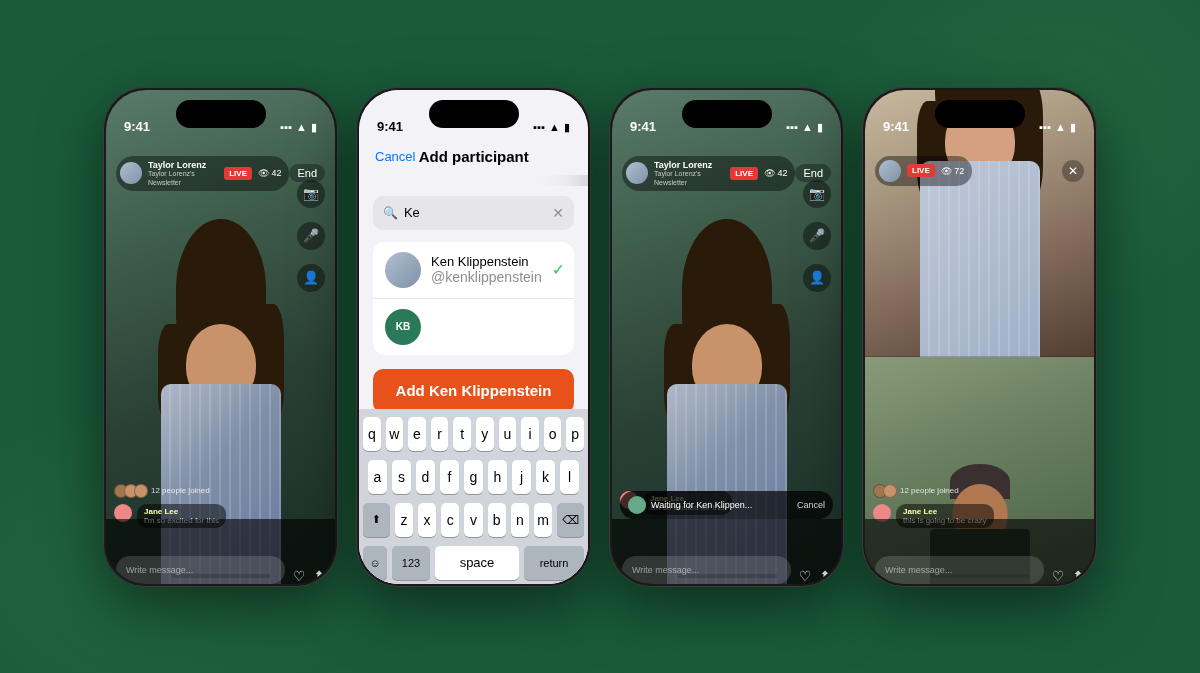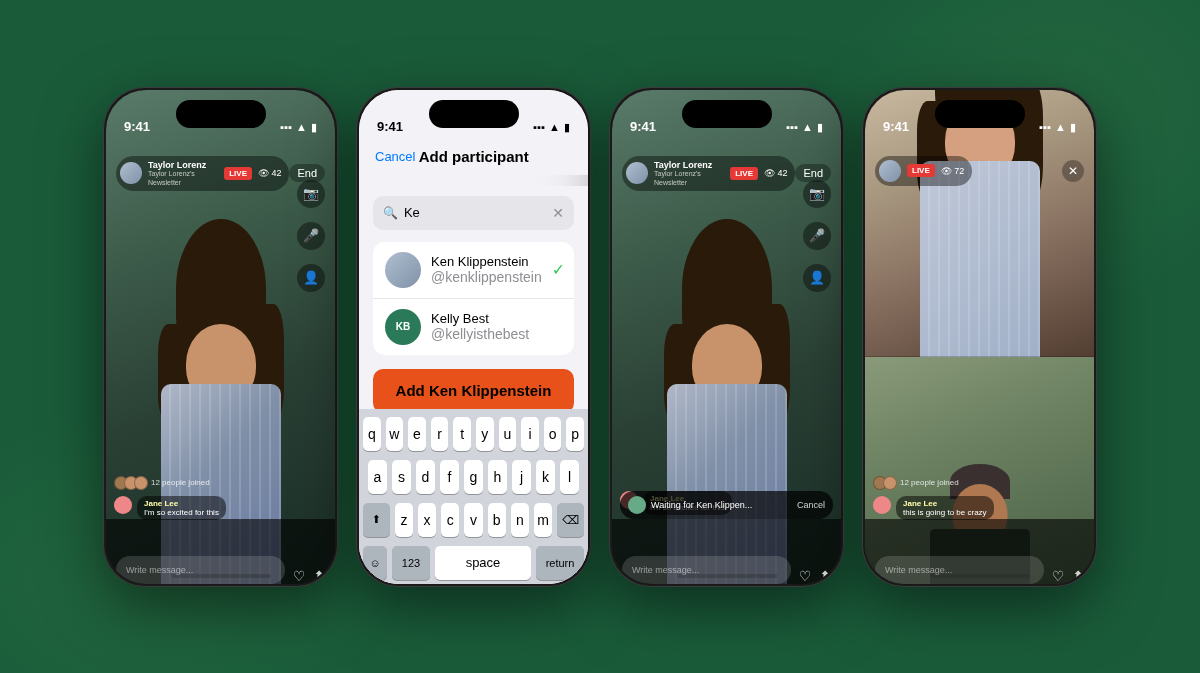--- a/index.html
+++ b/index.html
@@ -252,21 +252,21 @@
       background: rgba(0,0,0,0.4);
       display: flex;
       align-items: center;
       justify-content: center;
       color: #fff;
       font-size: 13px;
     }
     
     .chat-overlay {
       position: absolute;
-      bottom: 60px;
+      bottom: 52px;
       left: 8px;
       right: 8px;
       z-index: 60;
     }
     .joined-pill {
       display: flex;
       align-items: center;
       gap: 3px;
       margin-bottom: 6px;
     }
@@ -479,21 +479,21 @@
     .p-handle {
       font-size: 14px;
       color: #8e8e93;
     }
     .p-check {
       color: #34c759;
       font-size: 16px;
     }
     .add-button {
       background: #e8521a;
-      color: #000000;
+      color: #ffffff;
       border-radius: 10px;
       height: 44px;
       display: flex;
       align-items: center;
       justify-content: center;
       font-size: 15px;
       font-weight: 600;
       margin-bottom: 14px;
     }
     
@@ -535,21 +535,21 @@
       box-shadow: 0 1px 0 rgba(0,0,0,0.3);
     }
     .keyboard-bottom-row {
       display: flex;
       gap: 5px;
       justify-content: center;
       align-items: center;
     }
     .key-numbers { width: 38px; }
     .key-space { flex: 1; max-width: 120px; font-size: 13px; text-align: right; }
-    .key-return { width: 48px; font-size: 11px; }
+    .key-return { width: 60px; font-size: 11px; }
     .key-emoji { width: 24px; }
     .key-shift { width: 28px; }
     .key-delete { width: 28px; font-size: 12px; }
     .home-indicator {
       position: absolute;
       bottom: 6px;
       left: 50%;
       transform: translateX(-50%);
       width: 100px;
       height: 4px;
@@ -717,24 +717,20 @@
             <div class="p-avatar" style="background: linear-gradient(135deg, #b0c0d0, #8090a8);"></div>
             <div class="p-info">
               <div class="p-name">Ken Klippenstein</div>
               <div class="p-handle">@kenklippenstein</div>
             </div>
             <span class="p-check">✓</span>
           </div>
 
           <div class="participant-item">
             <div class="p-avatar-initials">KB</div>
-            <div class="p-info">
-              <div class="p-name">Kelly Best</div>
-              <div class="p-handle">@kellyisthebest</div>
-            </div>
           </div>
         </div>
 
         <div class="add-button">Add Ken Klippenstein</div>
       </div>
 
       <div class="keyboard">
         <div class="keyboard-row">
           <div class="key">q</div>
           <div class="key">w</div>

